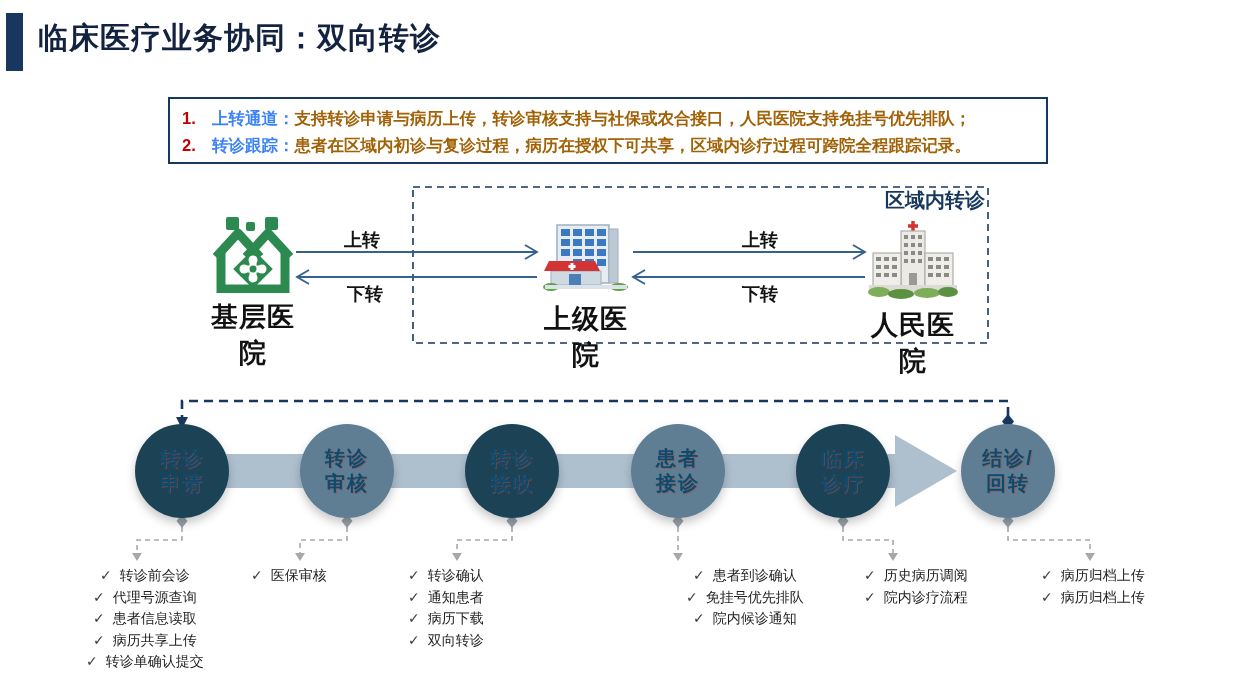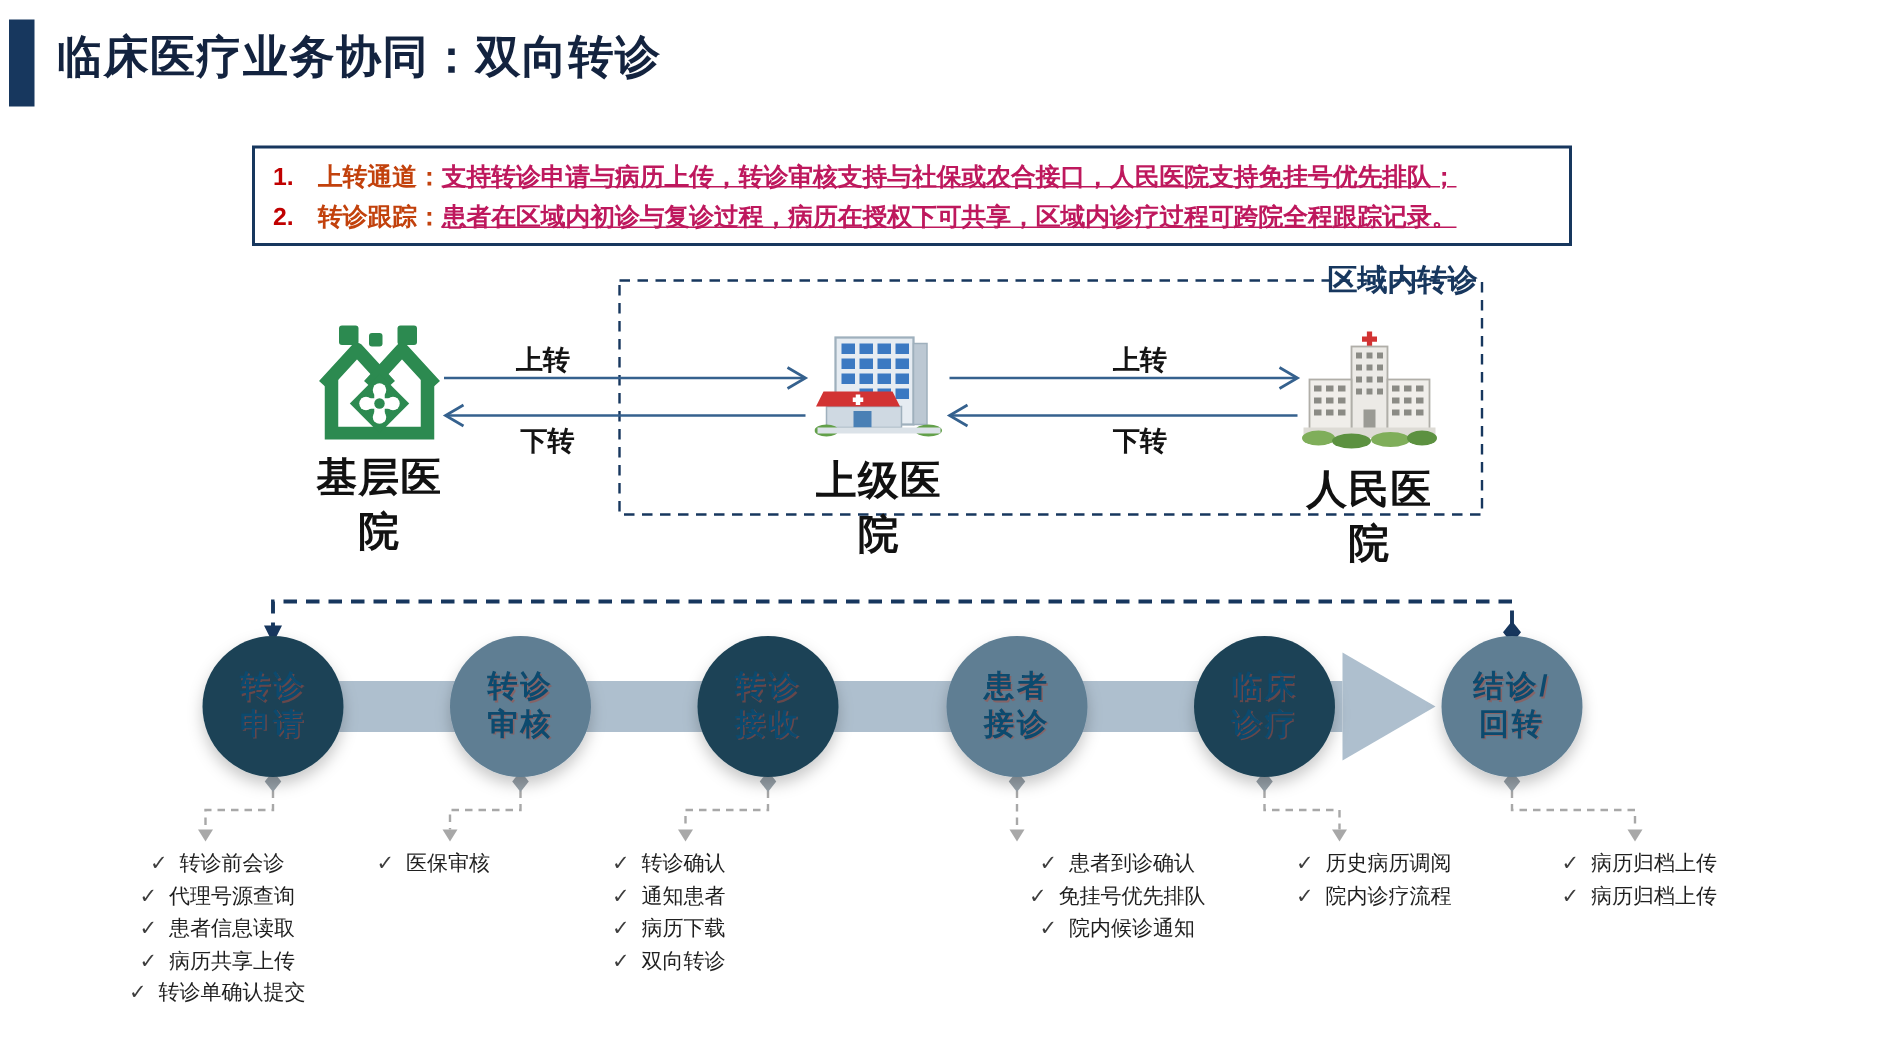--- a/index.html
+++ b/index.html
@@ -7,25 +7,25 @@
          font-family:"Liberation Sans","DejaVu Sans",sans-serif;}
   
   .accent-bar{position:absolute;left:6px;top:13px;width:17px;height:58px;background:#17375e;}
   .page-title{position:absolute;left:34px;top:14px;margin:4px;font-size:30px;font-weight:bold;
               color:#13233f;letter-spacing:1px;}
   
   .notes-box{position:absolute;left:168px;top:97px;width:880px;height:67px;border:2px solid #17375e;
              background:#fff;box-sizing:border-box;padding:7px 10px 0 12px;}
   .note-row{display:flex;align-items:flex-start;height:27px;line-height:25px;font-weight:bold;font-size:16.5px;}
   .note-num{color:#c00000;width:30px;flex:0 0 30px;}
-  .note-lead{color:#c2410c;font-family:Liberation Mono, monospace;}
-  .note-body{color:#be185d;text-decoration:underline;}
+  .note-lead{color:#3b82f6;font-family:Liberation Mono, monospace;}
+  .note-body{color:#a16207;}
   
   .referral-svg{position:absolute;left:0;top:0;width:1254px;height:698px;pointer-events:none;}
-  .region-label{position:absolute;left:790px;top:173px;width:195px;text-align:right;
+  .region-label{position:absolute;left:790px;top:187px;width:195px;text-align:right;
                 font-size:20px;font-weight:bold;color:#17375e;}
   .hospital{position:absolute;text-align:center;}
   .hospital-label{display:block;font-size:27px;font-weight:bold;color:#111;margin-top:2px;letter-spacing:1px;}
   .link-label{position:absolute;width:90px;text-align:center;font-family:"Liberation Serif","DejaVu Serif",serif;
               font-size:18px;font-weight:bold;color:#141414;}
   
   .flow-svg{position:absolute;left:0;top:0;width:1254px;height:698px;pointer-events:none;}
   .step-circle-label{position:absolute;width:94px;height:94px;display:flex;flex-direction:column;
                      align-items:center;justify-content:center;font-size:20px;font-weight:bold;
                      color:#0c4a6e;line-height:25px;letter-spacing:2px;

